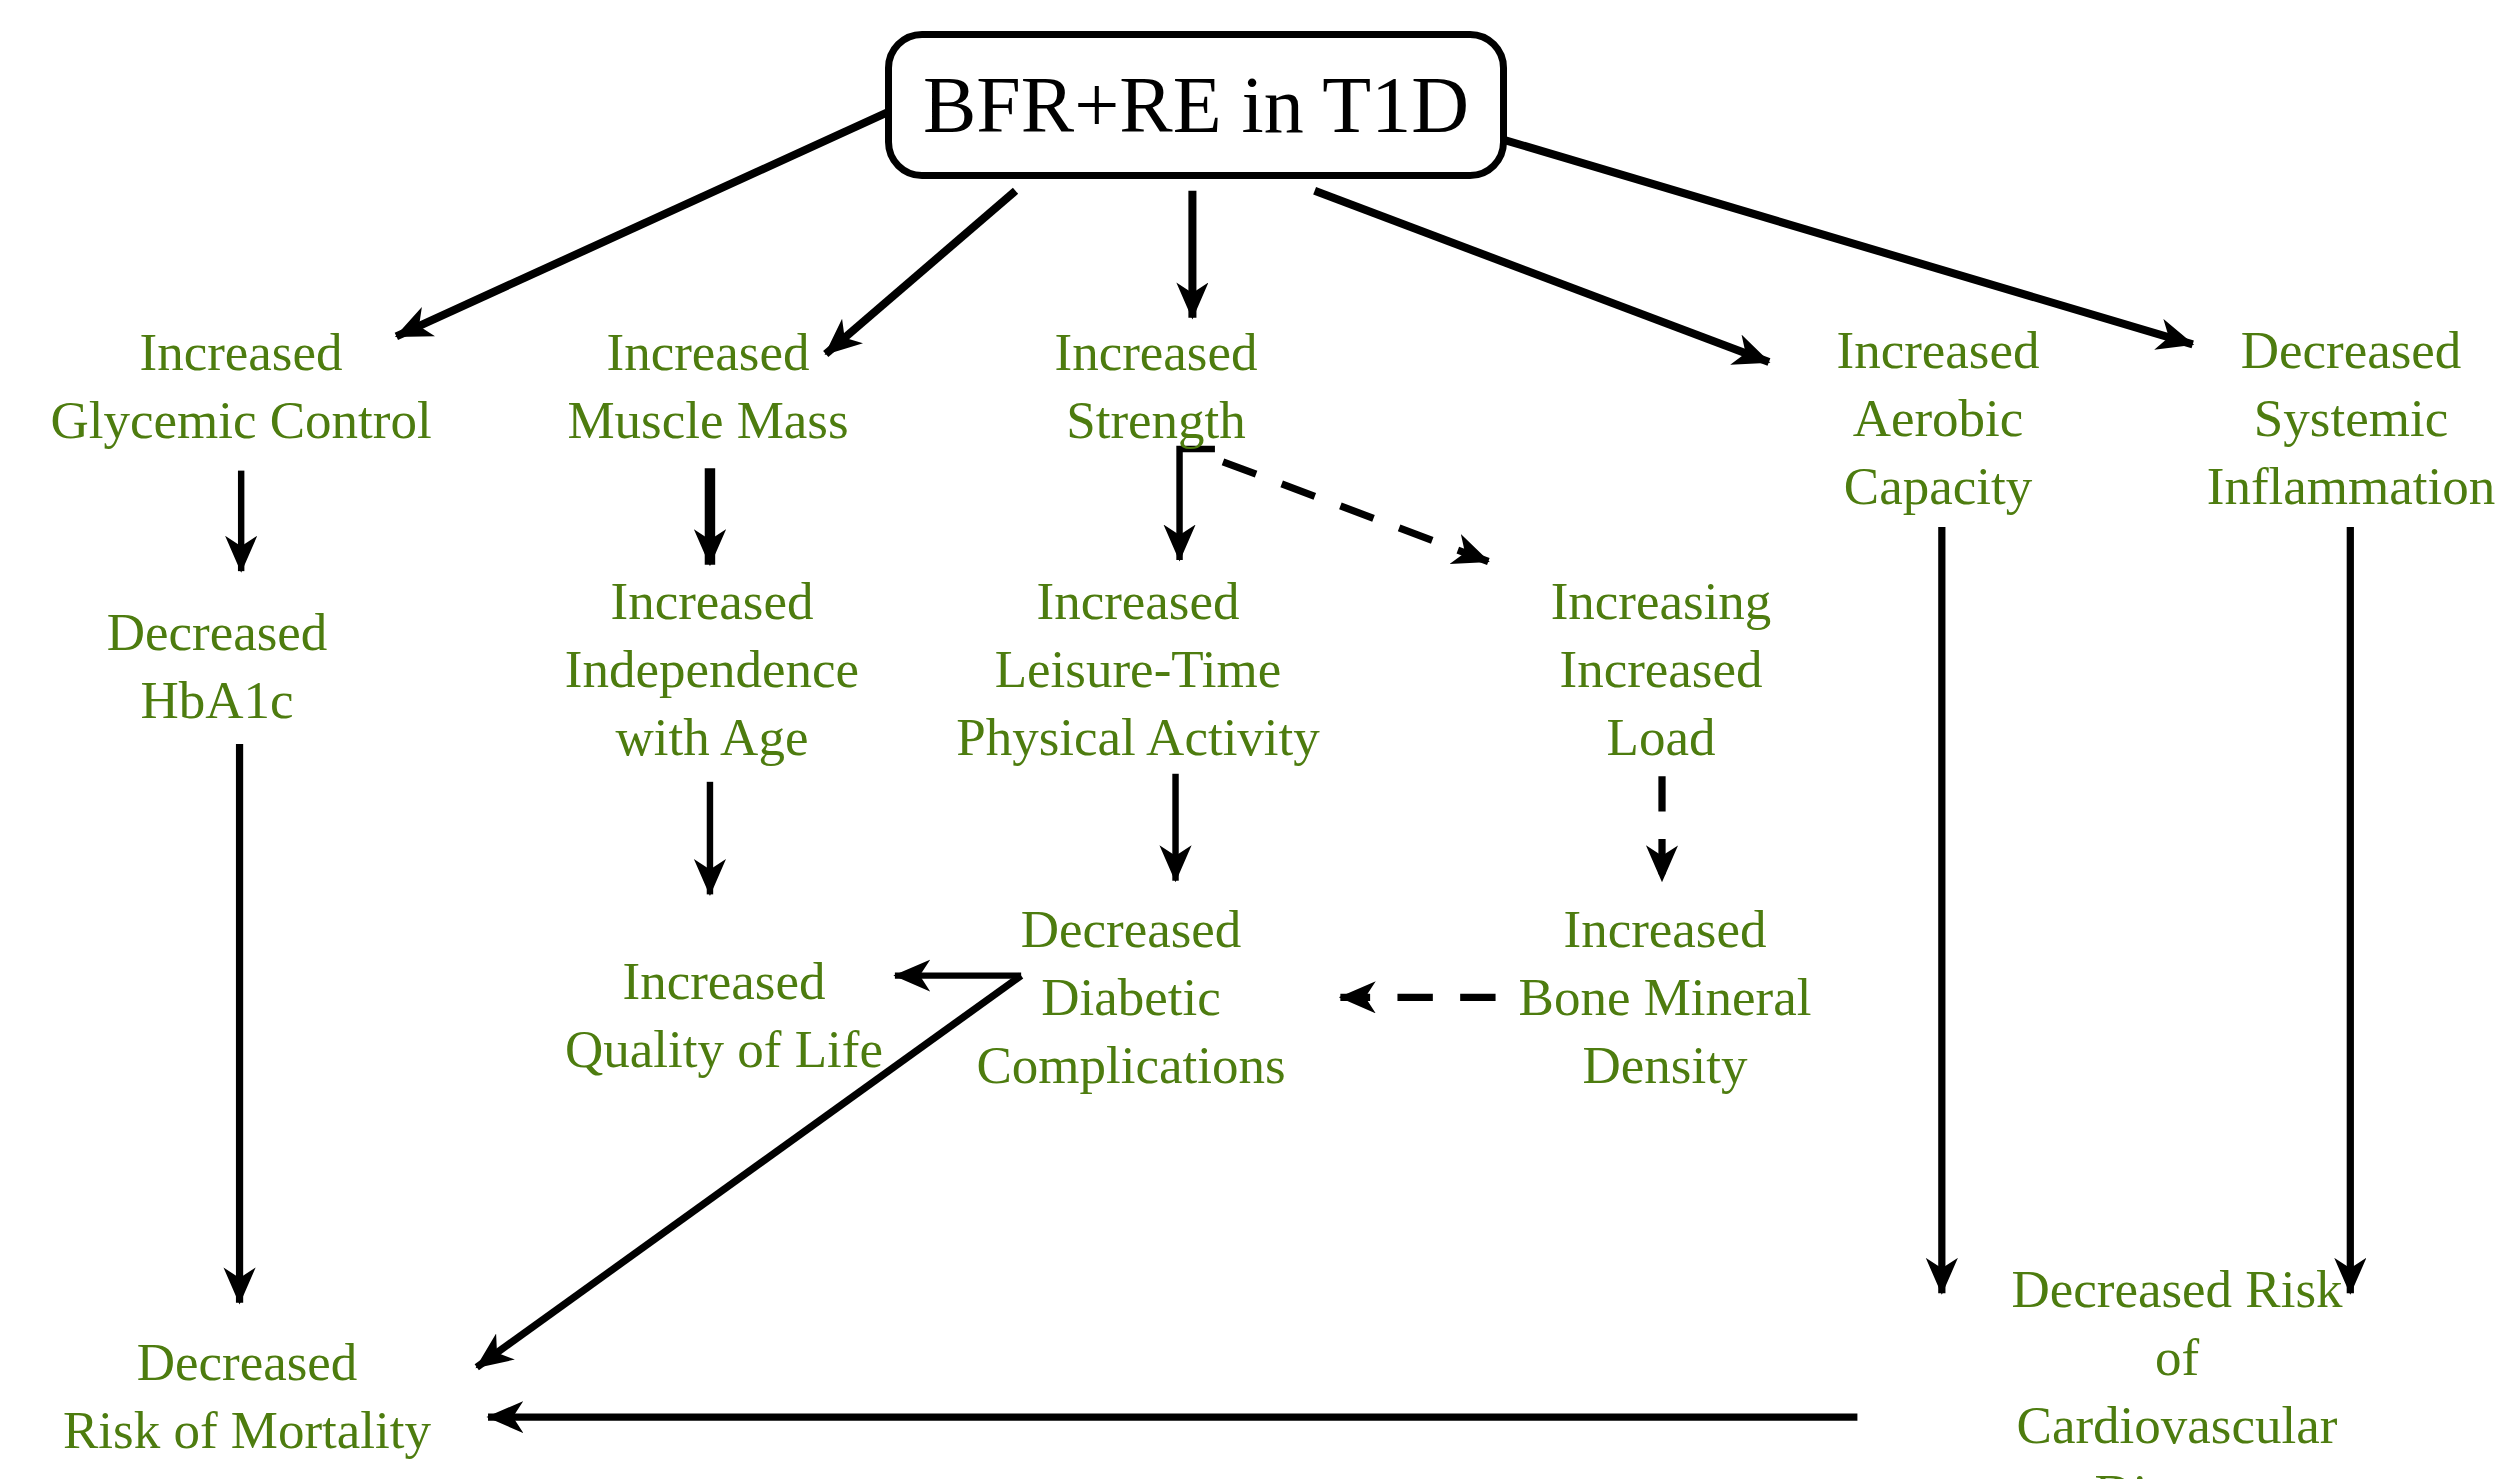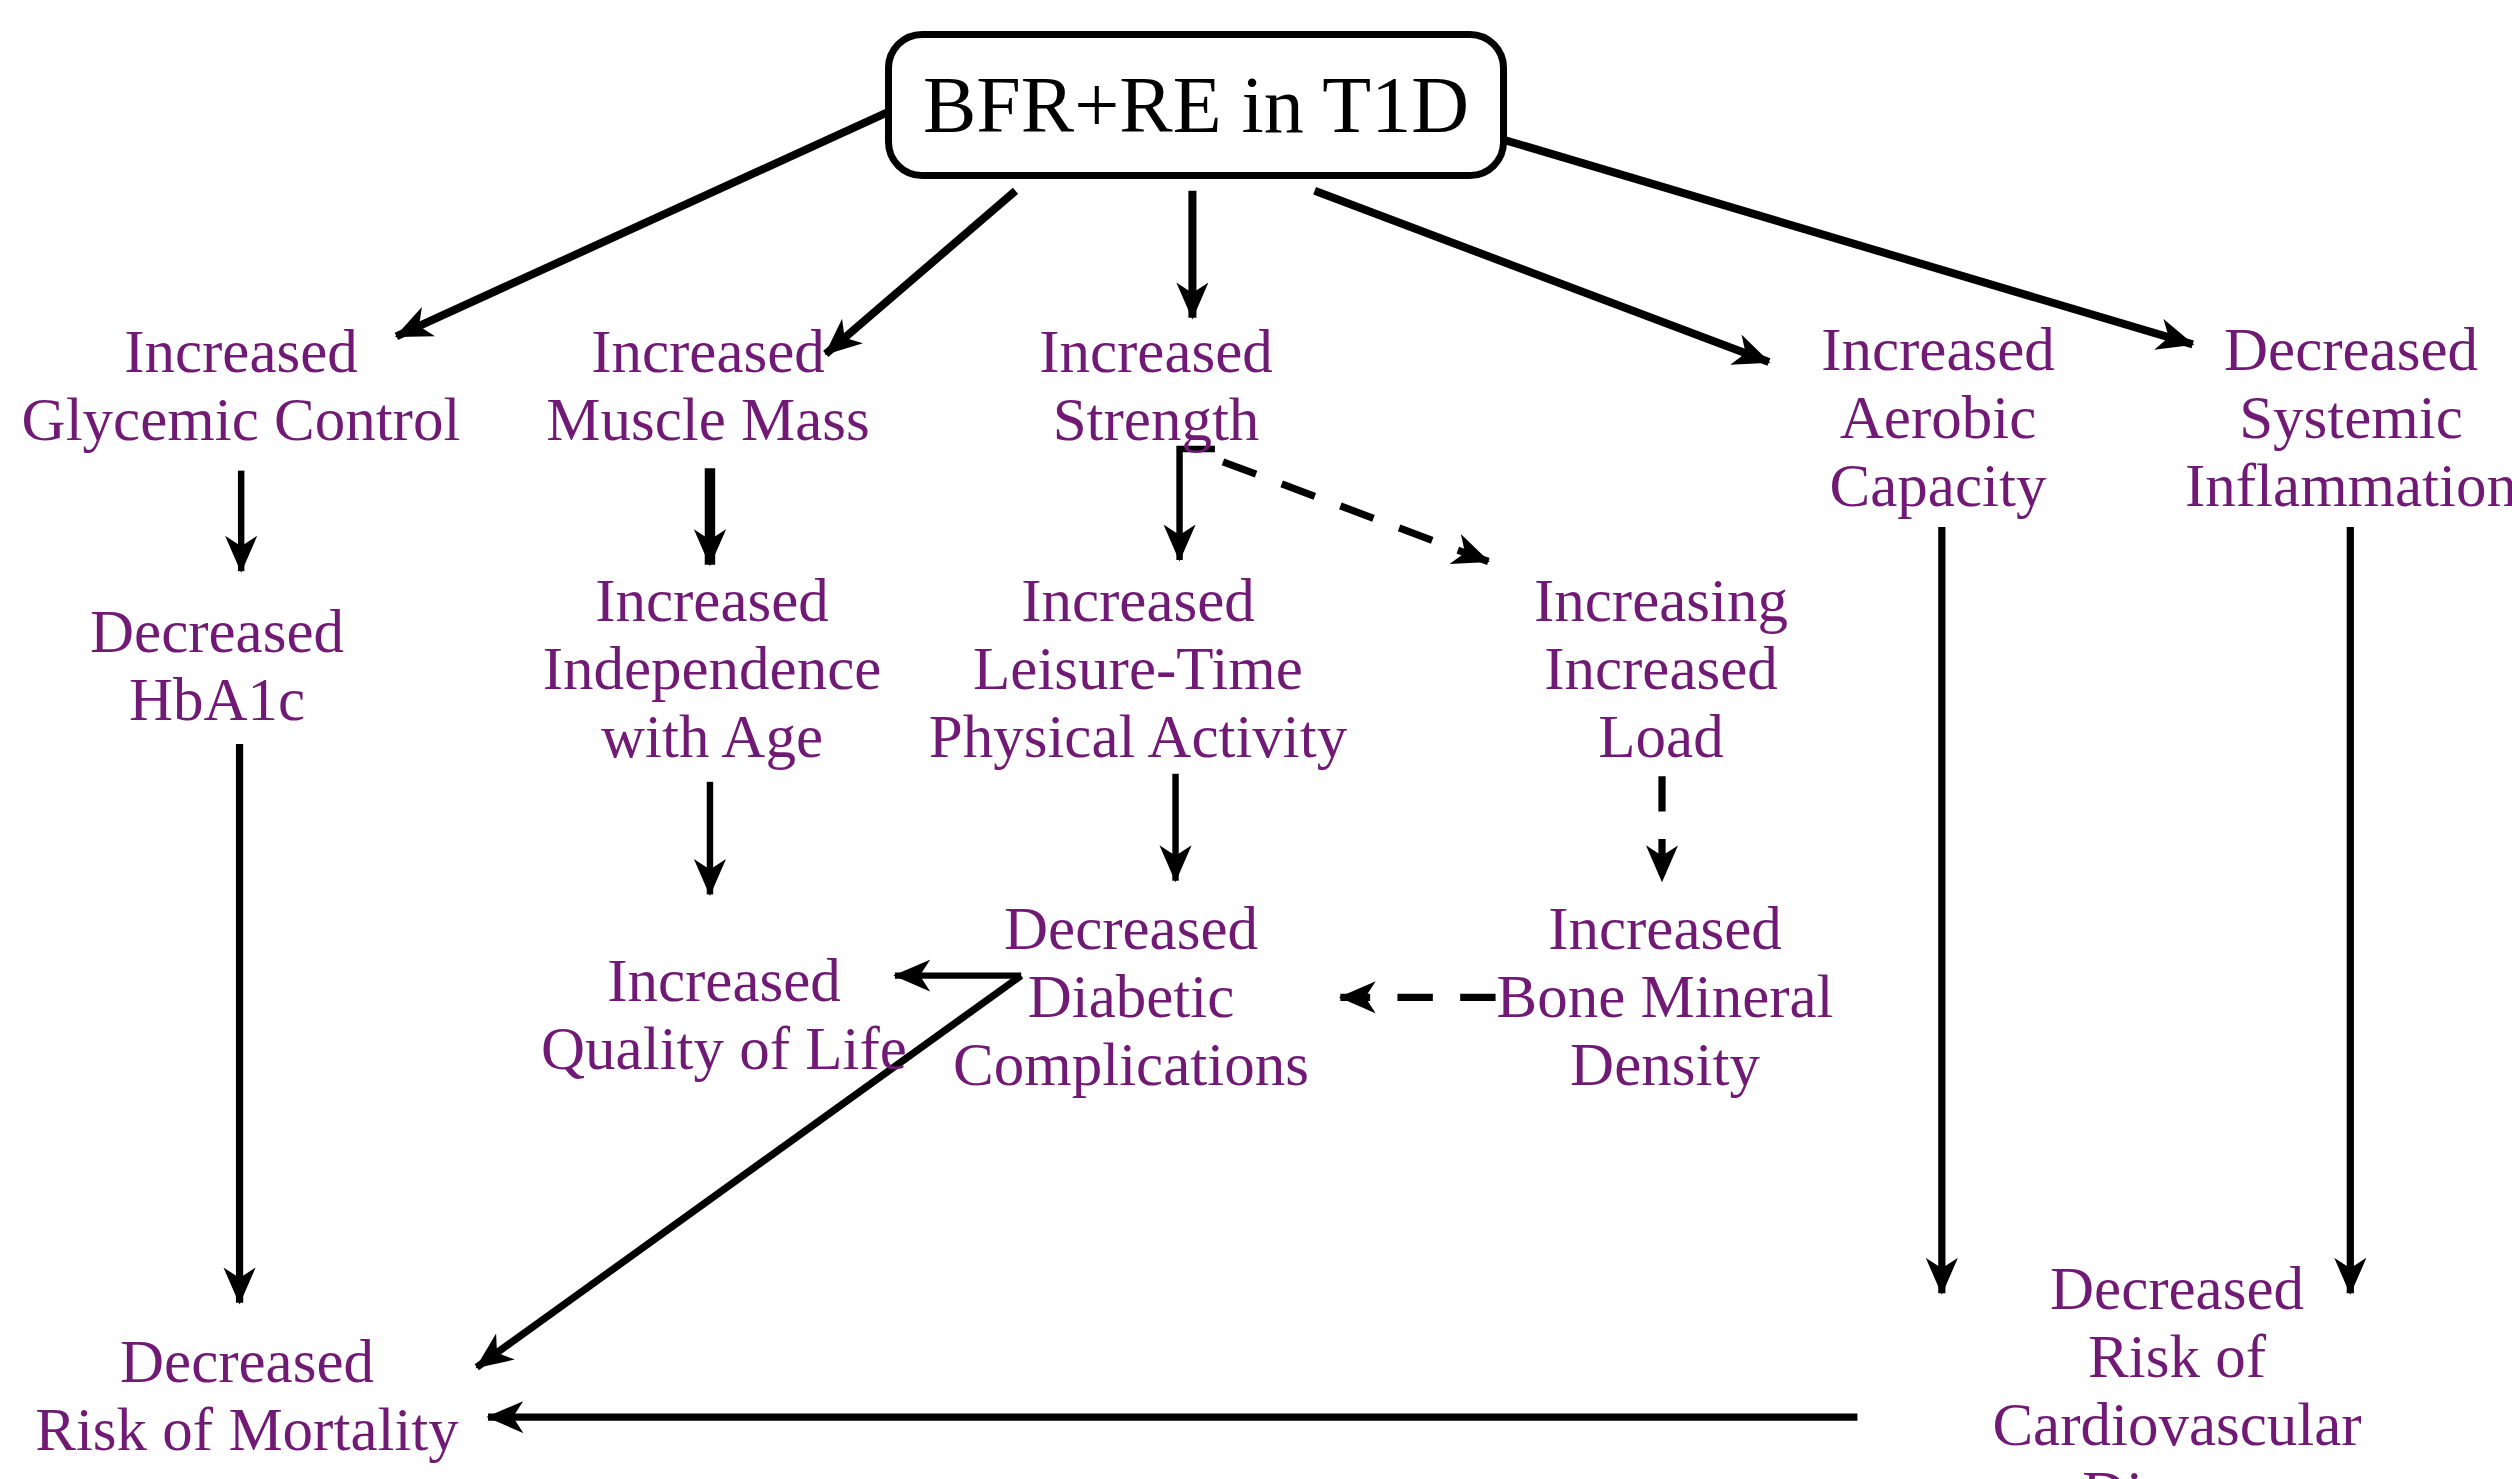--- a/index.html
+++ b/index.html
@@ -31,23 +31,23 @@
   .w8  { stroke-width: 8;  }
   .w9  { stroke-width: 9;  }
   .w10 { stroke-width: 10; }
   .w13 { stroke-width: 13; }
   .dashed { stroke-dasharray: 44 34; }
   .node {
     position: absolute;
     transform: translate(-50%, -50%);
     text-align: center;
     white-space: pre-line;
-    font-size: 61px;
+    font-size: 53px;
     line-height: 68px;
-    color: #701a75;
+    color: #4d7c0f;
   }
   .title-box {
     position: absolute;
     left: 1184px;
     top: 105px;
     transform: translate(-50%, -50%);
     border: 7.2px solid #000000;
     border-radius: 37px;
     background: #ffffff;
     padding: 21px 31px;

